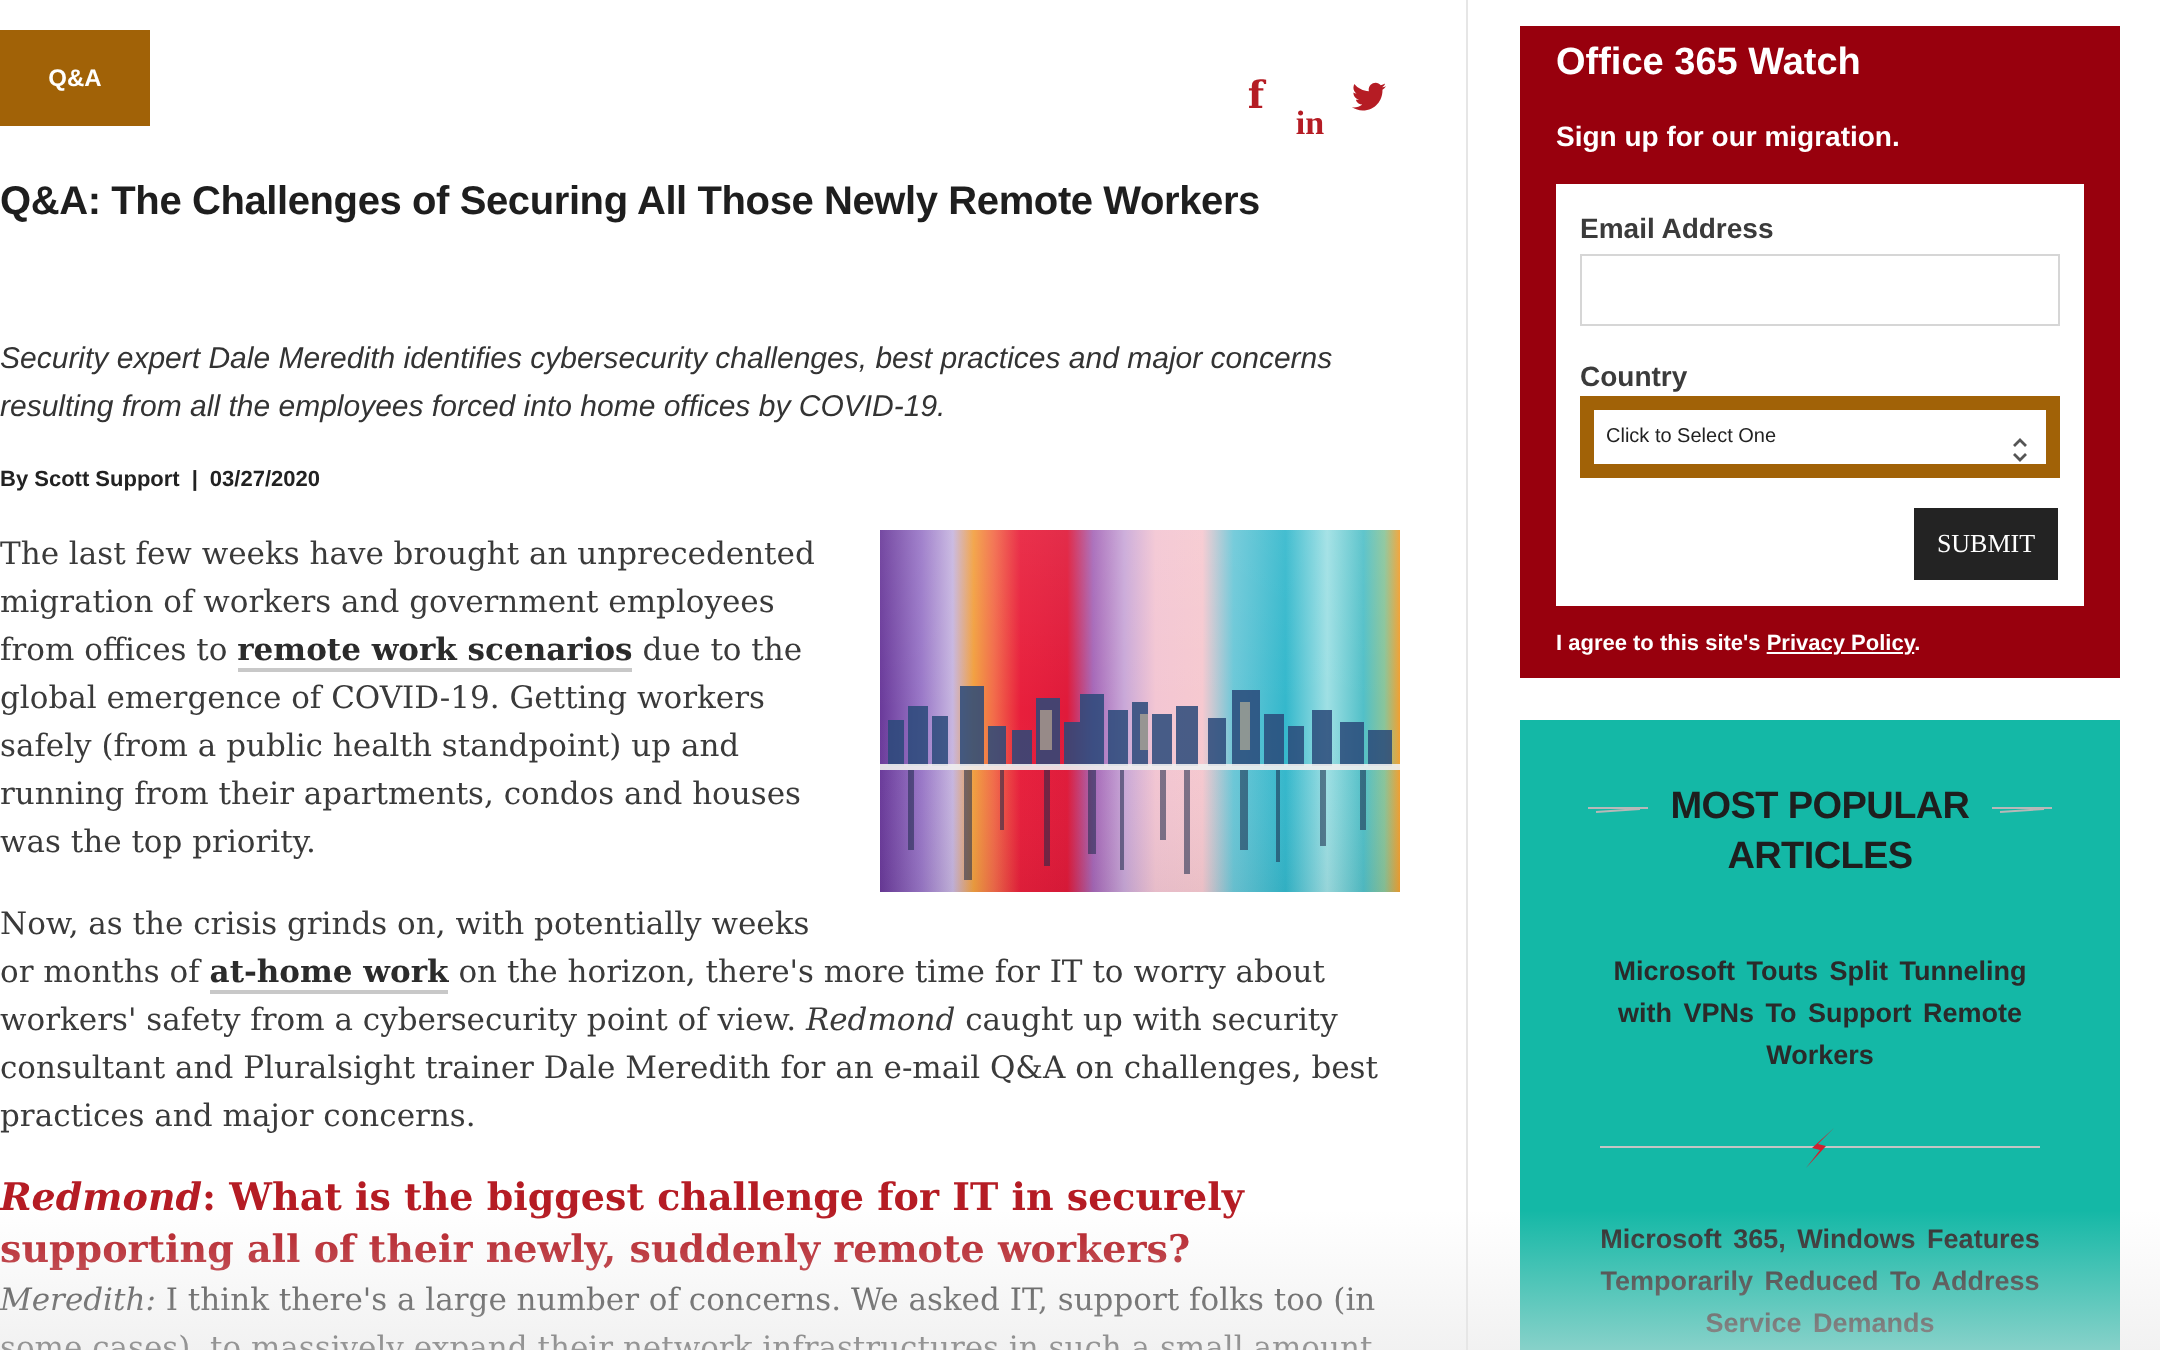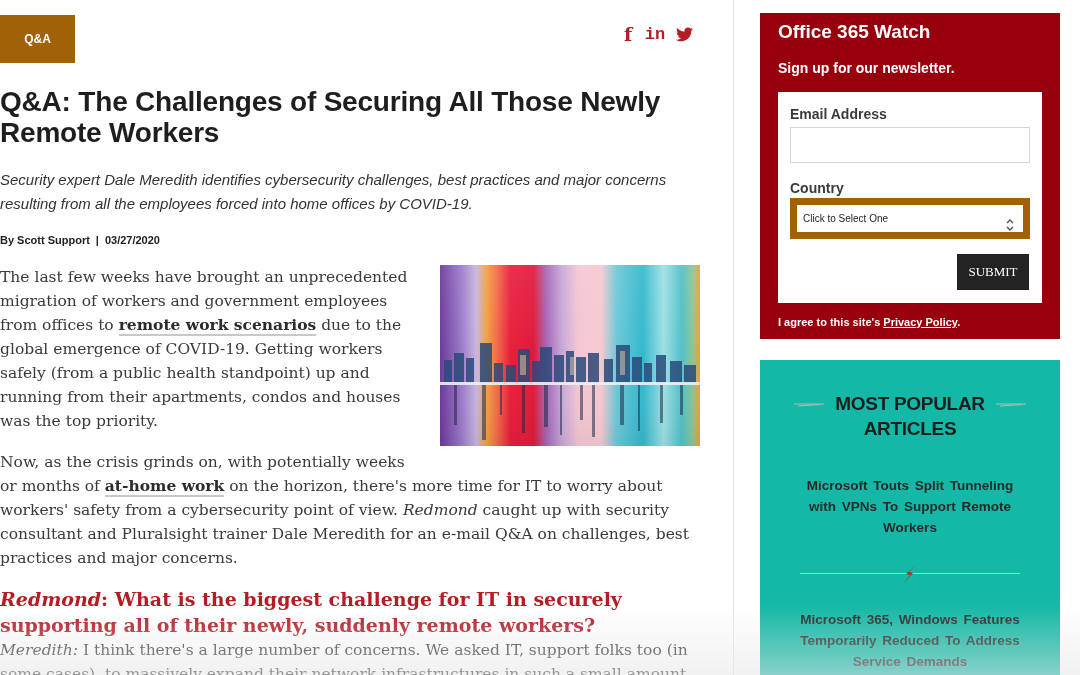--- a/index.html
+++ b/index.html
@@ -12,27 +12,27 @@
     .cat-badge {
       position: absolute; left: 0; top: 15px; width: 75px; height: 48px;
       background: #a16207; color: #fff; font-weight: bold; font-size: 12px;
       display: flex; align-items: center; justify-content: center;
       text-decoration: none;
     }
 
     .share { position: absolute; left: 622px; top: 24px; display: flex; gap: 12px; align-items: center; }
     .share .ico { color: #b51c24; display: inline-flex; align-items: center; justify-content: center; height: 20px; }
     .share .fb { font-family: "DejaVu Serif", serif; font-weight: bold; font-size: 19px; width: 12px; }
-    .share .li { font-family: Liberation Mono, monospace; font-weight: bold; font-size: 17px; width: 18px; }
+    .share .li { font-family: Liberation Serif, serif; font-weight: bold; font-size: 17px; width: 18px; margin-top: 28px; }
     .share .tw svg { width: 17px; height: 15px; }
 
     .title {
       position: absolute; left: 0; top: 86px; width: 700px;
       font-family: "Liberation Sans", sans-serif; font-weight: bold;
-      font-size: 28px; line-height: 31px; color: #1e1e1e; letter-spacing: -0.2px;
+      font-size: 20px; line-height: 31px; color: #1e1e1e; letter-spacing: -0.2px;
     }
 
     .dek {
       position: absolute; left: 0; top: 168px; width: 700px;
       font-family: Liberation Sans, sans-serif; font-style: italic;
       font-size: 15px; line-height: 24px; color: #333;
     }
 
     .byline {
       position: absolute; left: 0; top: 234px;
@@ -234,21 +234,21 @@
 
   <h2 class="question"><em>Redmond</em><span>: What is the biggest challenge for IT in securely supporting all of their newly, suddenly remote workers?</span></h2>
 
   <p class="body-text p3"><em>Meredith:</em><span> I think there's a large number of concerns. We asked IT, support folks too (in some cases), to massively expand their network infrastructures in such a small amount of</span></p>
 </div>
 
 <div class="vline"></div>
 
 <aside class="newsletter">
   <div class="nl-title">Office 365 Watch</div>
-  <div class="nl-sub">Sign up for our newsletter.</div>
+  <div class="nl-sub">Sign up for our migration.</div>
 
   <form class="nl-form">
     <label class="nl-label lbl-email">Email Address</label>
     <input class="nl-input" type="text" placeholder="" style="">
 
     <label class="nl-label lbl-country">Country</label>
     <div class="nl-select">
       <span>Click to Select One</span>
       <svg class="sel-arrows" viewBox="0 0 10 18">
         <polyline points="2,7 5,4 8,7" fill="none" stroke="#555" stroke-width="1.4"></polyline>

